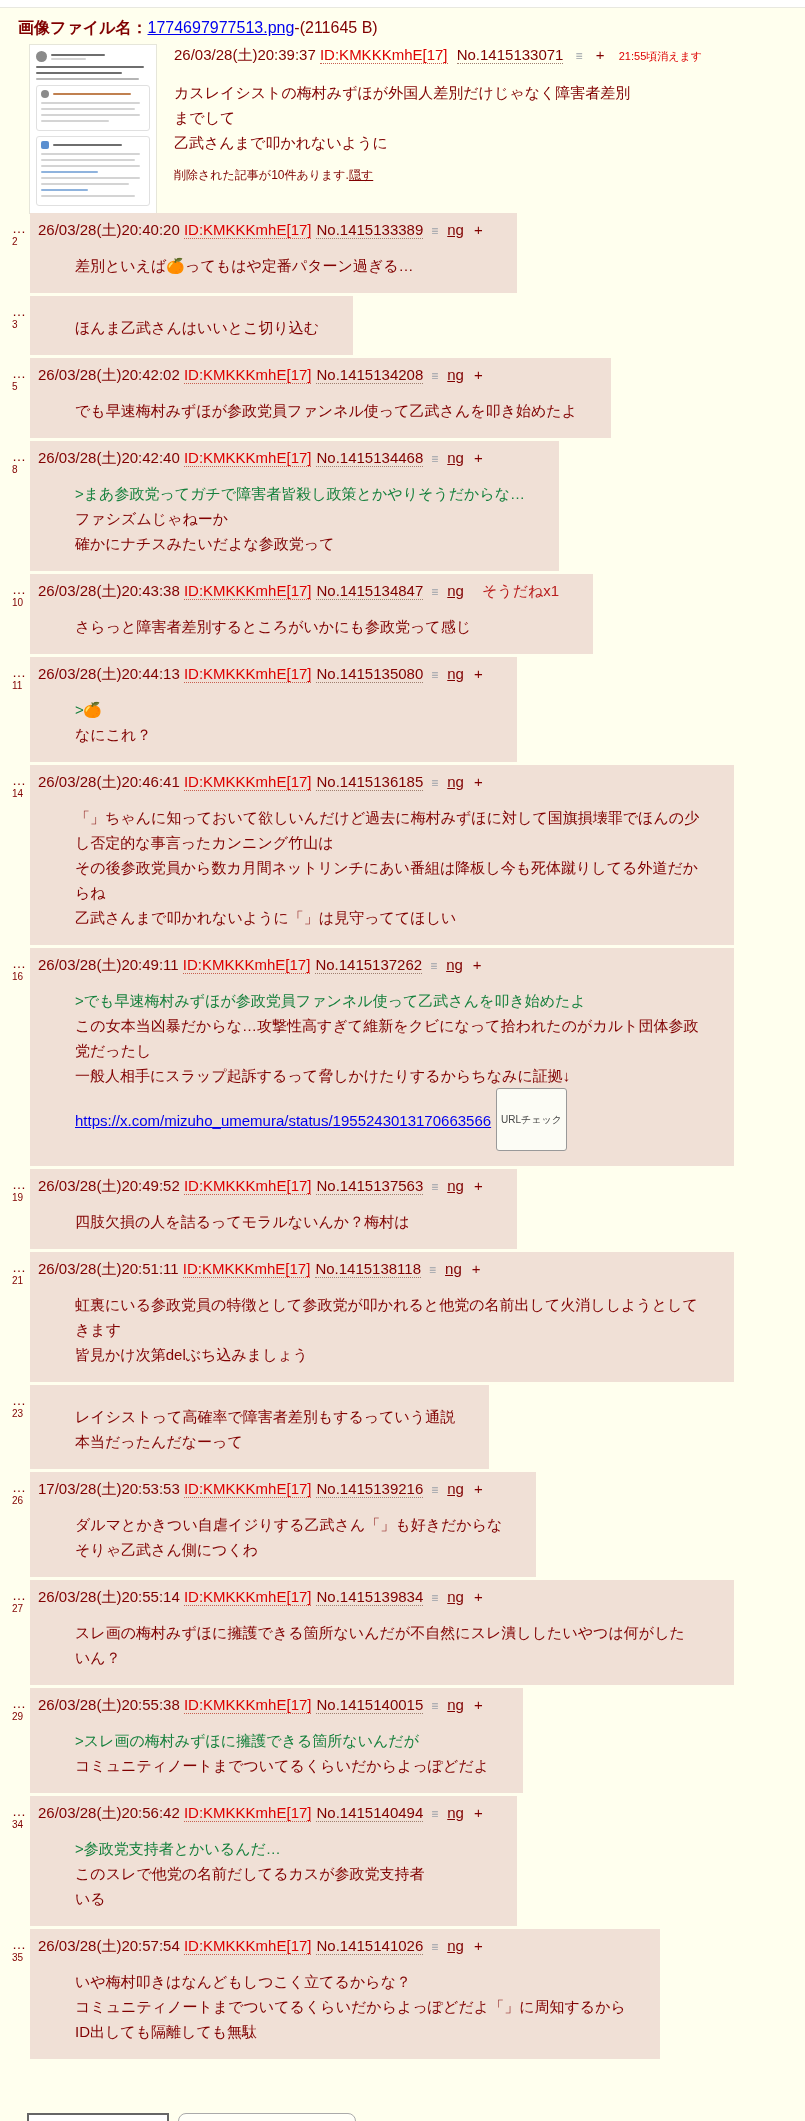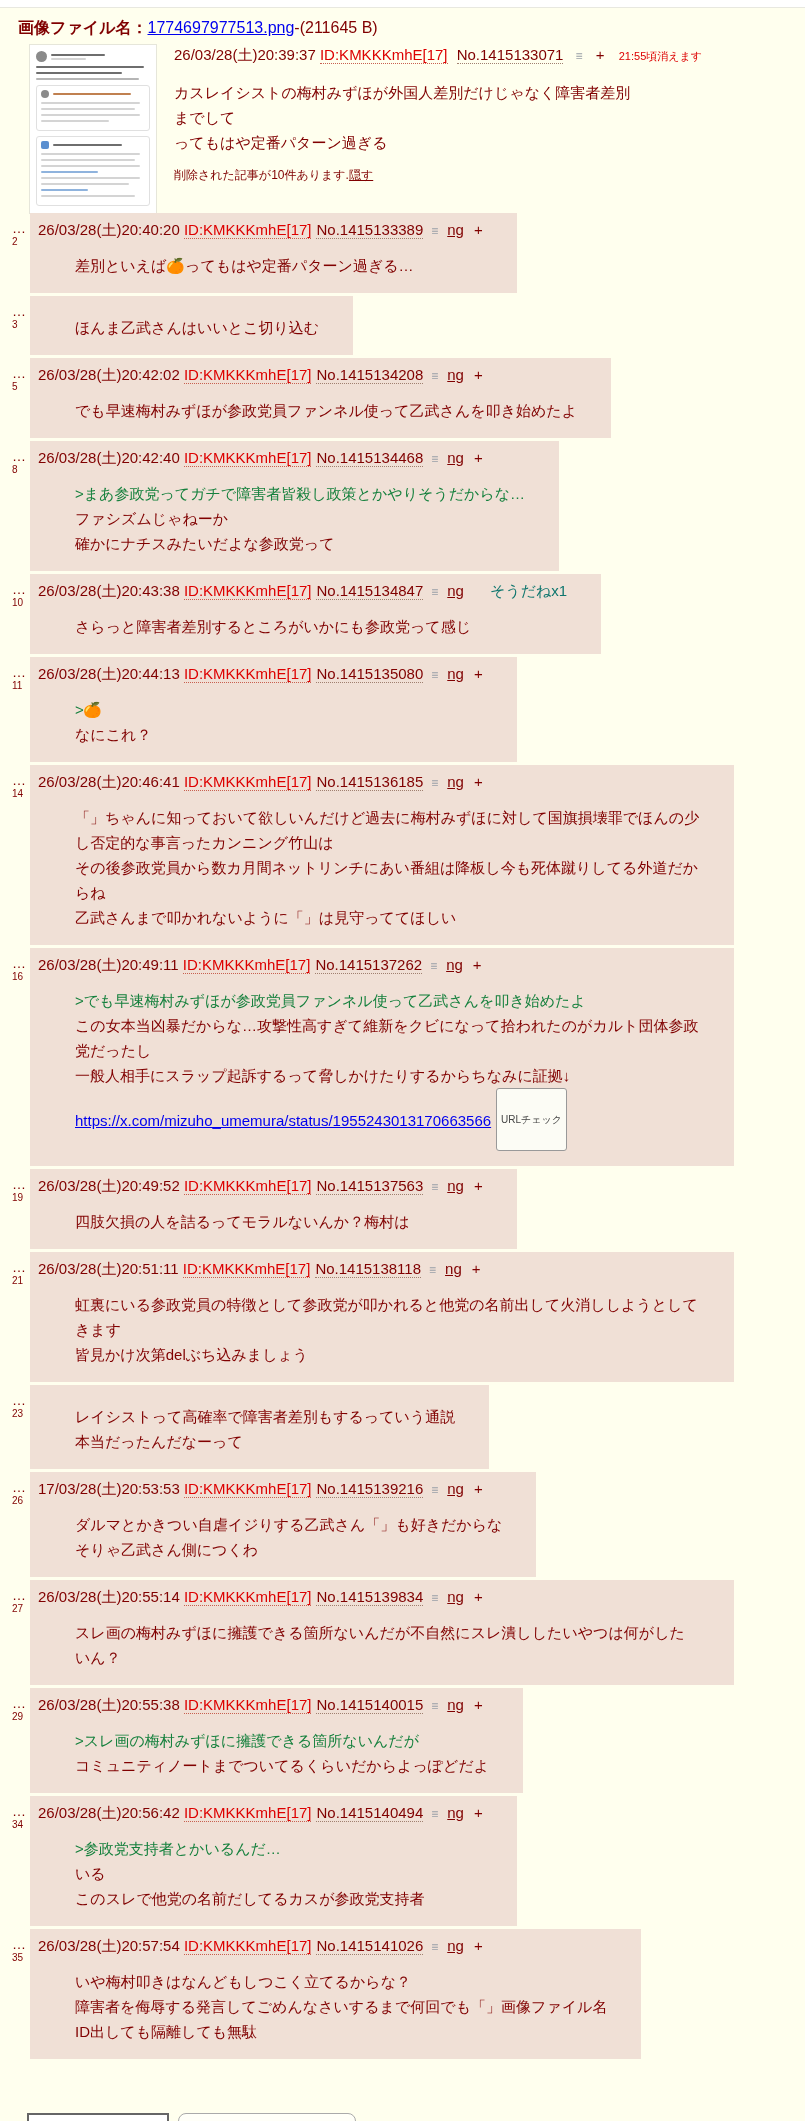--- a/index.html
+++ b/index.html
@@ -38,21 +38,21 @@
   .twicon { width:8px; height:8px; border-radius:2px; background:#5a8fd0; margin-right:4px; flex:none; }
 
   
   .phead { line-height:20px; white-space:nowrap; }
   .pdate { color:#800000; }
   .pid { color:#dd0000; border-bottom:1px dotted #c86050; cursor:pointer; }
   .pno { color:#800000; border-bottom:1px dotted #a08070; cursor:pointer; margin-left:5px; }
   .micon { color:#9aa0a8; font-size:12px; margin:0 9px 0 8px; cursor:pointer; }
   .nglink { color:#800000; text-decoration:underline; margin-right:10px; cursor:pointer; }
   .plusbtn { color:#800000; cursor:pointer; }
-  .sodane { color:#0f766e; margin-left:16px; cursor:pointer; }
+  .sodane { color:#b91c1c; margin-left:8px; cursor:pointer; }
   .expire { color:#dd0000; font-size:11px; margin-left:10px; }
 
   .op-body { margin:14px 0 0 0; line-height:25px; max-width:467px; }
 
   .deleted { font-size:12px; margin:12px 0 4px 150px; }
   .deleted a { color:#800000; text-decoration:underline; cursor:pointer;font-family:Liberation Serif, serif; }
 
   
   .reply-row { display:flex; align-items:flex-start; margin:0 0 3px 2px; }
   .omit { flex:none; width:18px; padding-top:7px; font-size:14px; color:#800000; }
@@ -129,21 +129,21 @@
         <div class="phead">
           <span class="pdate">26/03/28(土)20:39:37</span>
           <span class="pid">ID:KMKKKmhE[17]</span>
           <span class="pno">No.1415133071</span>
           <span class="micon">≡</span>
           <span class="plusbtn">+</span>
           <span class="expire">21:55頃消えます</span>
         </div>
         <div class="op-body">
           <div>カスレイシストの梅村みずほが外国人差別だけじゃなく障害者差別までして</div>
-          <div>ってもはや定番パターン過ぎる</div>
+          <div>乙武さんまで叩かれないように</div>
         </div>
         <div class="deleted" style="margin-left:0;">
           <span>削除された記事が10件あります.</span><a>隠す</a>
         </div>
       </div>
     </div>
 
     <div>
         <div class="reply-row">
           <span class="omit">…<sup>2</sup></span>
@@ -280,32 +280,32 @@
               <div>コミュニティノートまでついてるくらいだからよっぽどだよ</div>
             </div>
           </div>
         </div>
         <div class="reply-row">
           <span class="omit">…<sup>34</sup></span>
           <div class="rblock">
             <div class="phead"><span class="pdate">26/03/28(土)20:56:42 </span><span class="pid">ID:KMKKKmhE[17]</span><span class="pno">No.1415140494</span><span class="micon">≡</span><a class="nglink">ng</a><span class="plusbtn">+</span></div>
             <div class="rbody">
               <div class="quote">&gt;参政党支持者とかいるんだ…</div>
+              <div>このスレで他党の名前だしてるカスが参政党支持者</div>
               <div>いる</div>
-              <div>このスレで他党の名前だしてるカスが参政党支持者</div>
             </div>
           </div>
         </div>
         <div class="reply-row">
           <span class="omit">…<sup>35</sup></span>
           <div class="rblock">
             <div class="phead"><span class="pdate">26/03/28(土)20:57:54 </span><span class="pid">ID:KMKKKmhE[17]</span><span class="pno">No.1415141026</span><span class="micon">≡</span><a class="nglink">ng</a><span class="plusbtn">+</span></div>
             <div class="rbody">
               <div>いや梅村叩きはなんどもしつこく立てるからな？</div>
-              <div>障害者を侮辱する発言してごめんなさいするまで何回でも「」画像ファイル名</div>
+              <div>コミュニティノートまでついてるくらいだからよっぽどだよ「」に周知するから</div>
               <div>ID出しても隔離しても無駄</div>
             </div>
           </div>
         </div>
       </div>
   </div>
 
   <div class="footer">
     <div class="fbtn"></div>
     <div class="finput"></div>

